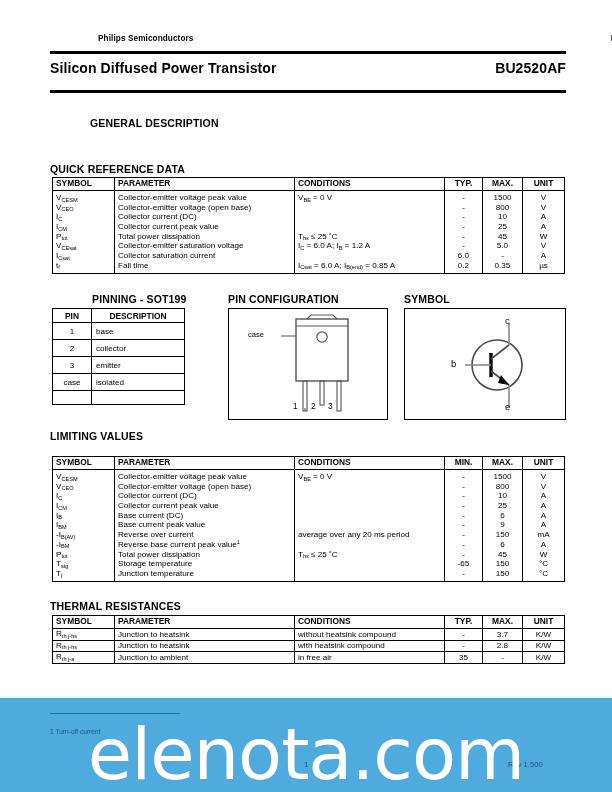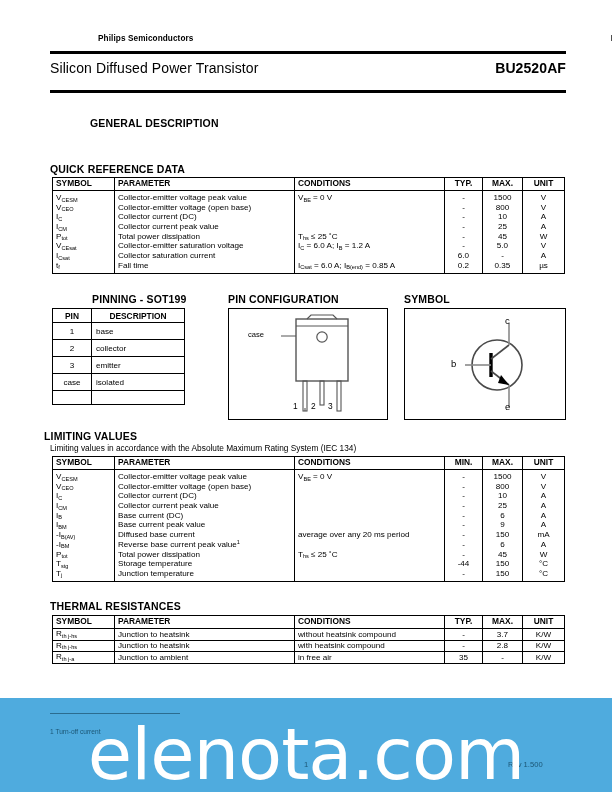--- a/index.html
+++ b/index.html
@@ -17,21 +17,21 @@
   .hdr-row{
     position:absolute;left:50px;top:34px;width:598px;
     display:flex;justify-content:space-between;align-items:flex-end;
     font-size:8.2px;font-weight:bold;letter-spacing:.1px;padding-left:48px;
   }
   .rule-thick{position:absolute;left:50px;width:516px;background:#000;}
   .title-row{
     position:absolute;left:50px;top:60px;width:516px;
     display:flex;justify-content:space-between;align-items:baseline;
   }
-  .title-left{font-size:14px;font-weight:normal;letter-spacing:.1px;}
+  .title-left{font-size:14px;font-weight:bold;letter-spacing:.1px;}
   .title-right{font-size:14px;font-weight:bold;letter-spacing:.1px;}
 
   
   .sec-title{position:absolute;font-size:10.5px;font-weight:bold;letter-spacing:.15px;}
   .para{position:absolute;font-size:8.3px;line-height:10.3px;}
 
   
   table.dt{
     position:absolute;border-collapse:collapse;
     font-size:8.1px;table-layout:fixed;
@@ -257,22 +257,21 @@
 
       <line x1="86" y1="62" x2="104" y2="76" stroke="#4a4a4a" stroke-width="1.6"></line>
       <line x1="104" y1="76" x2="104" y2="98" stroke="#8a8a8a" stroke-width="1.6"></line>
       <polygon points="96,66 104,76 93,74" fill="#000"></polygon>
     </svg>
     <span style="position:absolute;left:100px;top:6px;font-size:9.5px;">c</span>
     <span style="position:absolute;left:46px;top:49px;font-size:9.5px;">b</span>
     <span style="position:absolute;left:100px;top:92px;font-size:9.5px;">e</span>
   </div>
 
-  <div class="sec-title" style="left:44px;top:430px;text-align:right;">LIMITING VALUES</div>
-  <div class="para" style="left:50px;top:443px;width:518px;">Limiting values in accordance with the Absolute Maximum Rating System (IEC 134)</div>
+  <div class="sec-title" style="left:50px;top:430px;text-align:right;">LIMITING VALUES</div>
 
   <table class="dt" style="left:52px;top:456px;width:512px;">
     <colgroup>
       <col style="width:62px">
         <col style="width:180px">
         <col style="width:150px">
       <col style="width:38px">
         <col style="width:40px">
         <col style="width:42px">
     </colgroup>
@@ -301,21 +300,21 @@
           <div>T<sub>stg</sub></div>
           <div>T<sub>j</sub></div>
         </td>
         <td class="stack">
           <div>Collector-emitter voltage peak value</div>
           <div>Collector-emitter voltage (open base)</div>
           <div>Collector current (DC)</div>
           <div>Collector current peak value</div>
           <div>Base current (DC)</div>
           <div>Base current peak value</div>
-          <div>Diffused base current</div>
+          <div>Reverse over current</div>
           <div><span>Reverse base current peak value</span><sup>1</sup></div>
           <div>Total power dissipation</div>
           <div>Storage temperature</div>
           <div>Junction temperature</div>
         </td>
         <td class="stack">
           <div>V<sub>BE</sub> = 0 V</div>
           <div class="blank">&nbsp;</div>
           <div class="blank">&nbsp;</div>
           <div class="blank">&nbsp;</div>
@@ -330,21 +329,21 @@
         <td class="stack ctr">
           <div>-</div>
           <div>-</div>
           <div>-</div>
           <div>-</div>
           <div>-</div>
           <div>-</div>
           <div>-</div>
           <div>-</div>
           <div>-</div>
-          <div>-44</div>
+          <div>-65</div>
           <div>-</div>
         </td>
         <td class="stack ctr">
           <div>1500</div>
           <div>800</div>
           <div>10</div>
           <div>25</div>
           <div>6</div>
           <div>9</div>
           <div>150</div>

